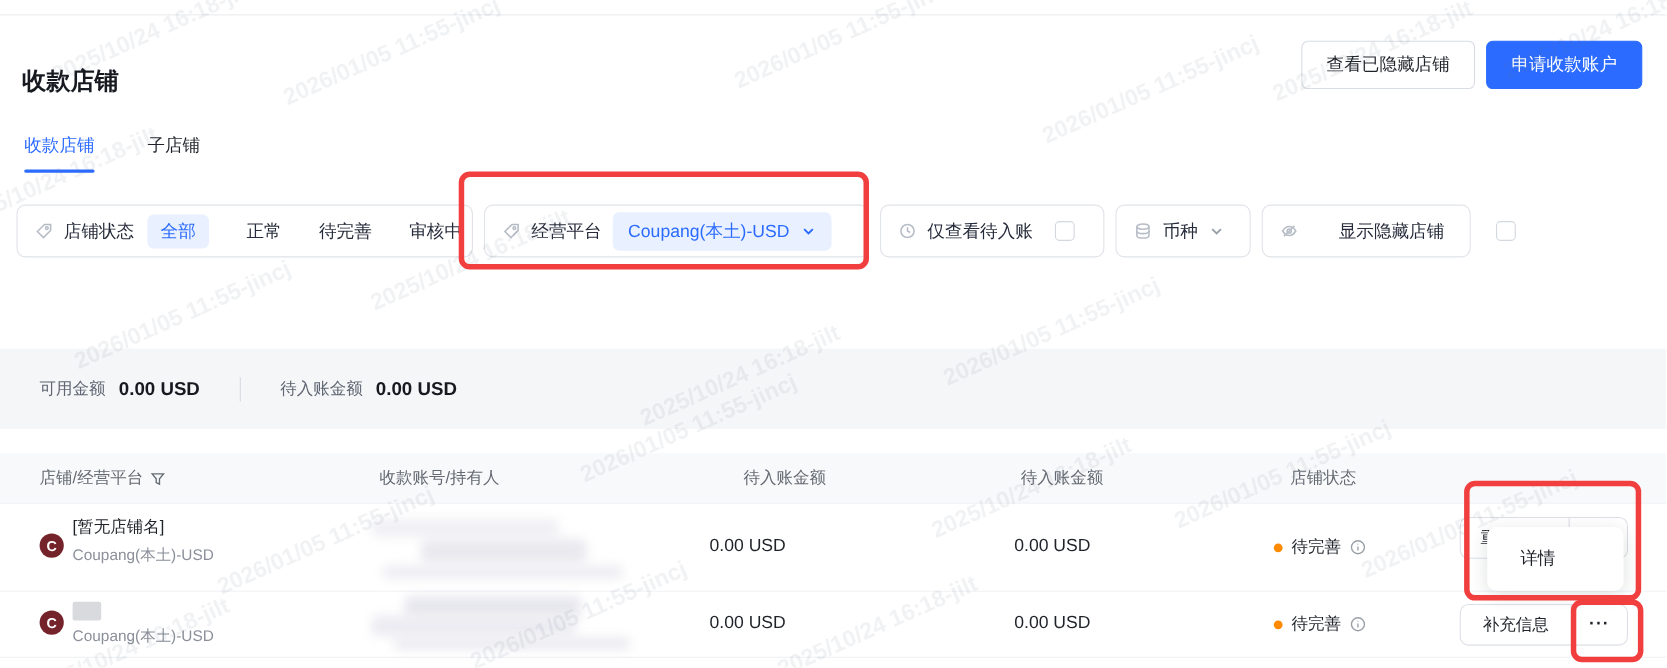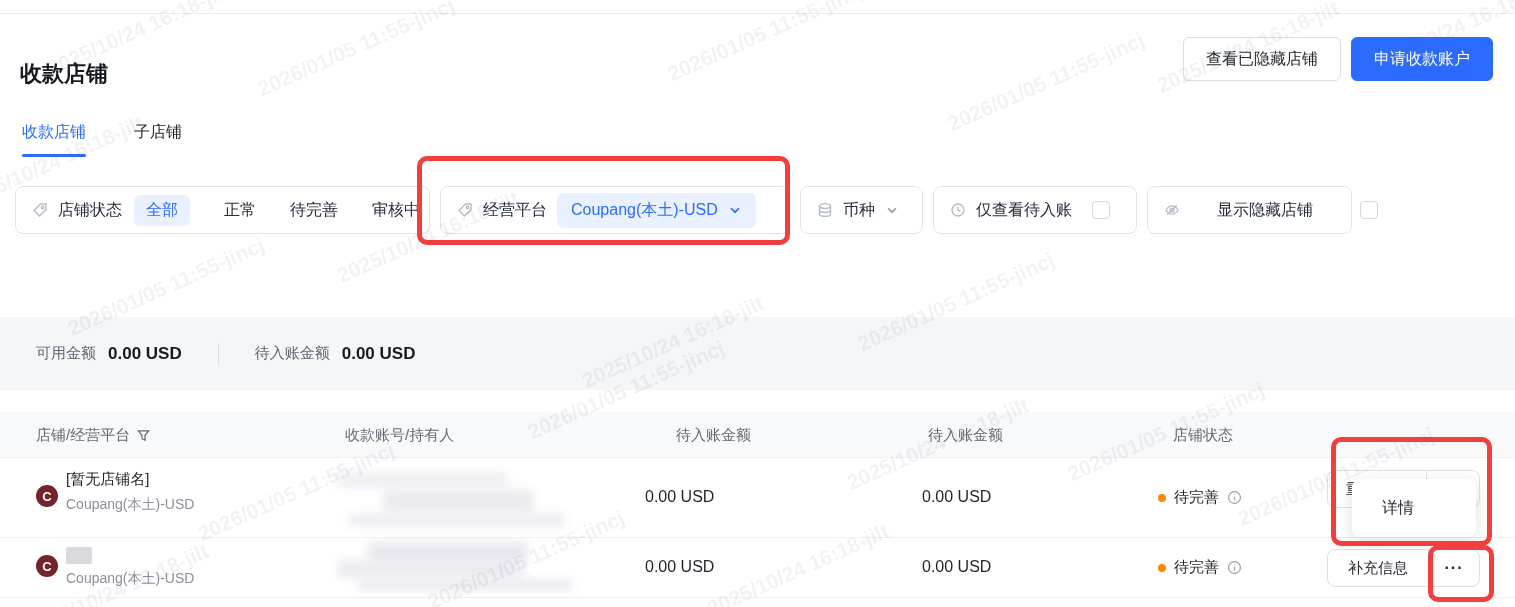--- a/index.html
+++ b/index.html
@@ -135,48 +135,48 @@
       <span class="chip-select">
         <span>Coupang(本土)-USD</span>
         <span class="icon">
           <svg width="14" height="14" viewBox="0 0 16 16" fill="none" stroke="#2b6bff" stroke-width="2">
             <polyline points="3.5,6 8,10.5 12.5,6"></polyline>
           </svg>
         </span>
       </span>
     </div>
 
+    <div class="filter-box" style="width:204px;">
+      <span class="icon">
+        <svg width="16" height="16" viewBox="0 0 16 16" fill="none" stroke="#b6bcc6" stroke-width="1.4">
+          <circle cx="8" cy="8" r="6"></circle>
+            <path d="M8 4.6 V8 L10.4 9.4"></path>
+        </svg>
+      </span>
+      <span class="f-label">仅查看待入账</span>
+      <span class="checkbox"></span>
+    </div>
+
     <div class="filter-box" style="width:123px;">
       <span class="icon">
         <svg width="16" height="16" viewBox="0 0 16 16" fill="none" stroke="#b6bcc6" stroke-width="1.4">
           <ellipse cx="8" cy="4" rx="5.5" ry="2.4"></ellipse>
           <path d="M2.5 4 V8 c0 1.3 2.5 2.4 5.5 2.4 S13.5 9.3 13.5 8 V4"></path>
           <path d="M2.5 8 V12 c0 1.3 2.5 2.4 5.5 2.4 S13.5 13.3 13.5 12 V8"></path>
         </svg>
       </span>
       <span class="f-label">币种</span>
       <span class="icon">
         <svg width="14" height="14" viewBox="0 0 16 16" fill="none" stroke="#9aa0aa" stroke-width="2">
           <polyline points="3.5,6 8,10.5 12.5,6"></polyline>
         </svg>
       </span>
     </div>
 
-    <div class="filter-box" style="width:204px;">
-      <span class="icon">
-        <svg width="16" height="16" viewBox="0 0 16 16" fill="none" stroke="#b6bcc6" stroke-width="1.4">
-          <circle cx="8" cy="8" r="6"></circle>
-            <path d="M8 4.6 V8 L10.4 9.4"></path>
-        </svg>
-      </span>
-      <span class="f-label">仅查看待入账</span>
-      <span class="checkbox"></span>
-    </div>
-
-    <div class="filter-box" style="width:205px;gap:37px;">
+    <div class="filter-box" style="width:190px;gap:37px;">
       <span class="icon">
         <svg width="16" height="16" viewBox="0 0 16 16" fill="none" stroke="#b6bcc6" stroke-width="1.4">
           <path d="M2 8 C3.8 5.1 5.8 3.9 8 3.9 S12.2 5.1 14 8 C12.2 10.9 10.2 12.1 8 12.1 S3.8 10.9 2 8 Z"></path>
           <circle cx="8" cy="8" r="1.9"></circle>
           <line x1="3.2" y1="12.8" x2="12.8" y2="3.2"></line>
         </svg>
       </span>
       <span class="f-label">显示隐藏店铺</span>
       <span class="checkbox"></span>
     </div>

